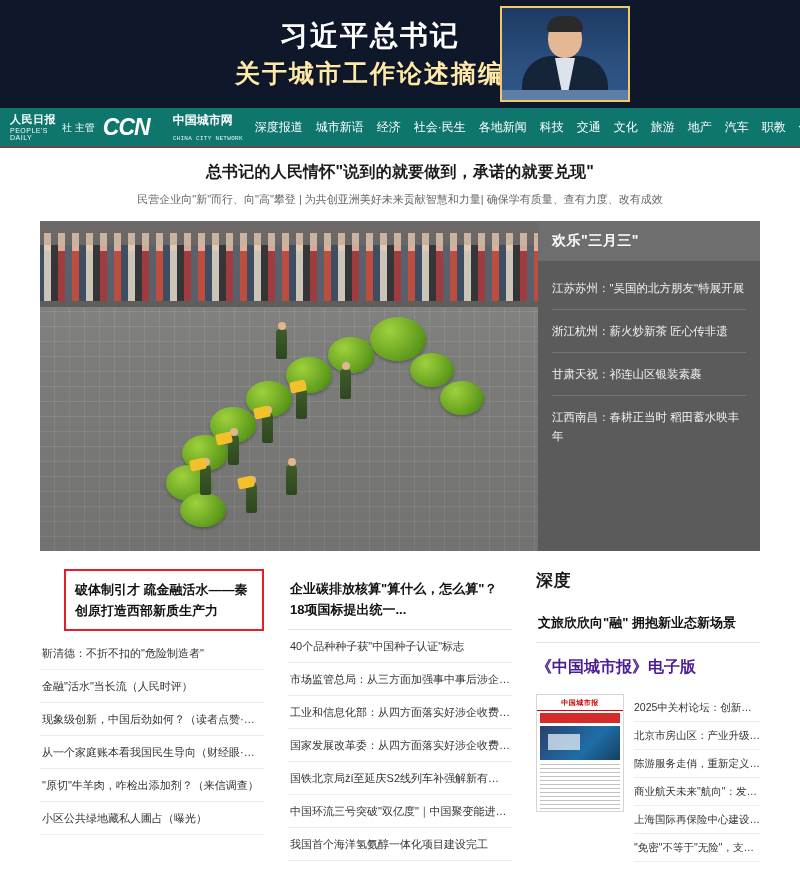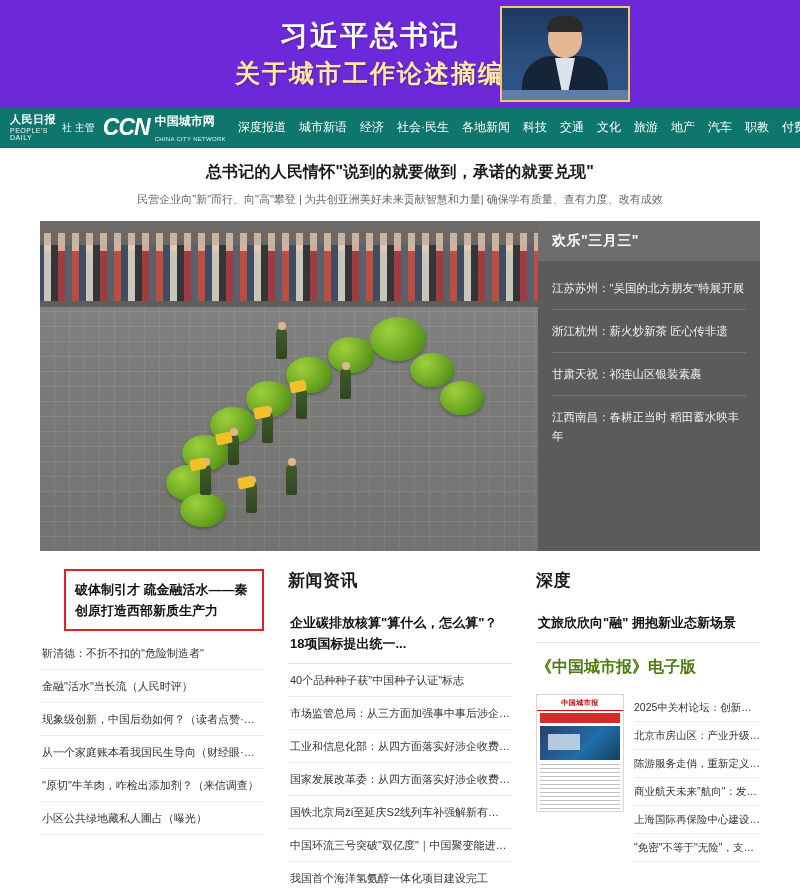--- a/index.html
+++ b/index.html
@@ -9,21 +9,21 @@
     background: #ffffff;
     font-family: "Liberation Sans", sans-serif;
     overflow: hidden;
     color: #222;
   }
 
   
   .banner {
     position: relative;
     height: 108px;
-    background: #6d28d9;
+    background: #0f172a;
     overflow: hidden;
   }
   .banner-inner {
     position: absolute;
     left: 0; top: 0; right: 0; bottom: 0;
     display: flex;
     align-items: center;
     justify-content: center;
   }
   .banner-text {
@@ -132,21 +132,21 @@
     margin-right: 12px;
   }
   .ccn-mark {
     font-size: 23px;
     font-weight: bold;
     font-style: italic;
     letter-spacing: -1px;
     color: #ffffff;
     line-height: 1;
   }
-  .ccn-names { margin-left: 5px; line-height: 1; }
+  .ccn-names { margin-left: 23px; line-height: 1; font-family: Liberation Mono, monospace; }
   .ccn-cn { font-size: 12px; font-weight: bold; white-space: nowrap; }
   .ccn-en { font-size: 6px; opacity: .9; letter-spacing: .3px; margin-top: 2px; white-space: nowrap;}
   .nav-items {
     display: flex;
     align-items: center;
     gap: 13px;
     flex: 1;
     font-size: 12px;
     white-space: nowrap;
   }
@@ -303,21 +303,21 @@
     padding: 8px 2px;
     border-bottom: 1px solid #ececec;
     white-space: nowrap;
     overflow: hidden;
     text-overflow: ellipsis;
   }
   .edition-title {
     font-size: 16px;
     font-weight: bold;
     margin: 14px 0 16px;
-    color: #4d7c0f;
+    color: #4c1d95;
   }
   .edition {
     display: flex;
     gap: 10px;
   }
   .paper-thumb {
     flex: 0 0 88px;
     height: 118px;
     background: #fff;
     border: 1px solid #d6d6d6;
@@ -478,21 +478,20 @@
       <li>金融"活水"当长流（人民时评）</li>
       <li>现象级创新，中国后劲如何？（读者点赞·共同关注）</li>
       <li>从一个家庭账本看我国民生导向（财经眼·政策更迭...</li>
       <li>"原切"牛羊肉，咋检出添加剂？（来信调查）</li>
       <li>小区公共绿地藏私人圃占（曝光）</li>
 
     </ul>
   </div>
 
   <div class="col">
-    <div class="col-title">新闻资讯</div>
     <div class="lead-plain">企业碳排放核算"算什么，怎么算"？18项国标提出统一...</div>
     <ul class="news-list">
       <li>40个品种种子获"中国种子认证"标志</li>
       <li>市场监管总局：从三方面加强事中事后涉企收费监管</li>
       <li>工业和信息化部：从四方面落实好涉企收费目录清单</li>
       <li>国家发展改革委：从四方面落实好涉企收费目录清单</li>
       <li>国铁北京局ží至延庆S2线列车补强解新有关工作接...</li>
       <li>中国环流三号突破"双亿度"｜中国聚变能进燃烧实验</li>
       <li>我国首个海洋氢氨醇一体化项目建设完工</li>
 

